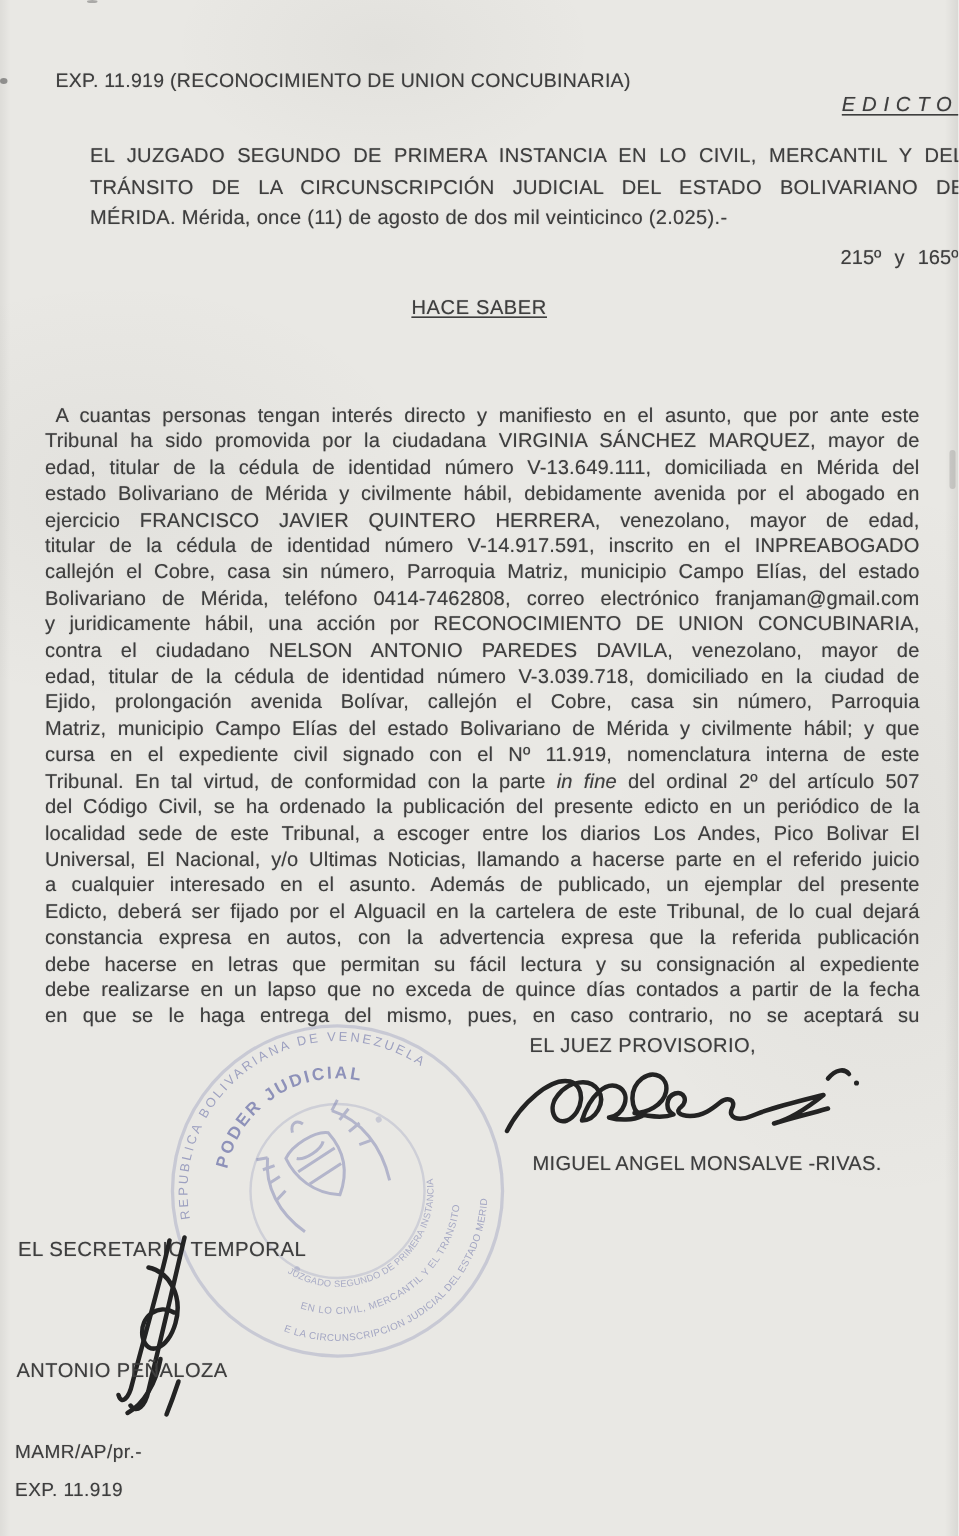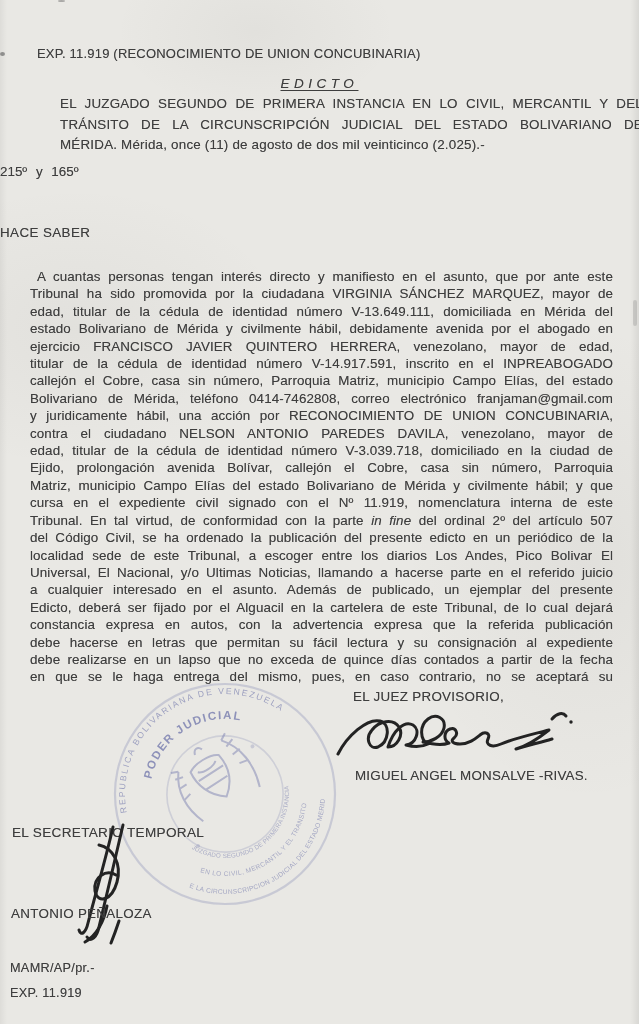--- a/index.html
+++ b/index.html
@@ -12,29 +12,29 @@
       radial-gradient(ellipse 200px 120px at 40% 3%, rgba(90,90,85,0.05), transparent 70%),
       linear-gradient(90deg, rgba(0,0,0,0.05) 0, transparent 1.1%, transparent 98.6%, rgba(0,0,0,0.07) 100%),
       var(--paper,#e9e8e4);
     font-family:"Liberation Sans", sans-serif;
     color:var(--ink,#3e3e3e);
     overflow:hidden;
   }
   .page *{box-sizing:border-box;}
   .txt{ text-shadow:0 0 0.6px rgba(80,80,80,0.55); }
   .exp-line{ position:absolute; left:37px; top:30px; font-size:13px; letter-spacing:.2px;margin-top:16px;}
-  .title{ position:absolute; left:0; top:76px; width:100%; text-align:center;
+  .title{ position:absolute; left:0; top:62px; width:100%; text-align:right;
           font-style:italic; font-size:13.5px; letter-spacing:4.5px;
           text-decoration:underline; text-underline-offset:2px;}
   .court{ position:absolute; left:30px; top:94px; width:583px; font-size:13.4px; line-height:20.5px; letter-spacing:.2px;margin-left:30px;}
   .cline{ text-align:justify; }
   .cline.just{ text-align-last:justify; }
-  .years{ position:absolute; left:0; top:164px; width:100%; text-align:left; font-size:13.4px; word-spacing:5px;}
-  .hace{ position:absolute; left:0; top:197px; width:100%; font-size:13.4px;
-         letter-spacing:.4px; text-underline-offset:2px;margin-top:28px;}
+  .years{ position:absolute; left:0; top:164px; width:100%; text-align:right; font-size:13.4px; word-spacing:5px;}
+  .hace{ position:absolute; left:0; top:197px; width:100%; text-align:center; font-size:13.4px;
+         letter-spacing:.4px; text-decoration:underline; text-underline-offset:2px;}
   .body{ position:absolute; left:30px; top:229px; width:583px; font-size:13.4px; line-height:17.4px; letter-spacing:.1px;}
   .bl{ text-align:justify; white-space:nowrap; }
   .bl.just{ text-align-last:justify; white-space:normal; }
   .bl.first{ text-indent:7px;margin-top:39px; }
   .bl.last{ text-align-last:left; white-space:normal; }
   .judge-role{ position:absolute; left:353px; top:689px; font-size:13.4px; letter-spacing:.3px;text-align:center;}
   .judge-sig{ position:absolute; left:333px; top:706px; width:244px; height:62px; color:var(--sig,#222);}
   .judge-name{ position:absolute; left:355px; top:768px; font-size:13.4px; letter-spacing:.2px;}
   .sec-role{ position:absolute; left:12px; top:825px; font-size:13.6px; letter-spacing:.3px;}
   .sec-sig{ position:absolute; left:66px; top:820px; width:90px; height:134px; color:var(--sig,#222);}

